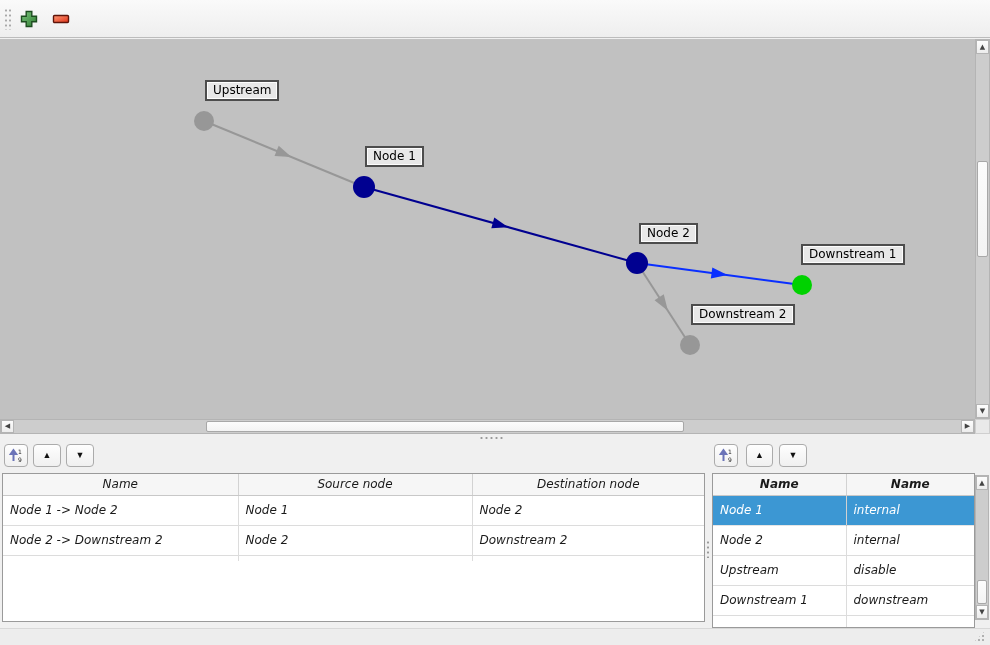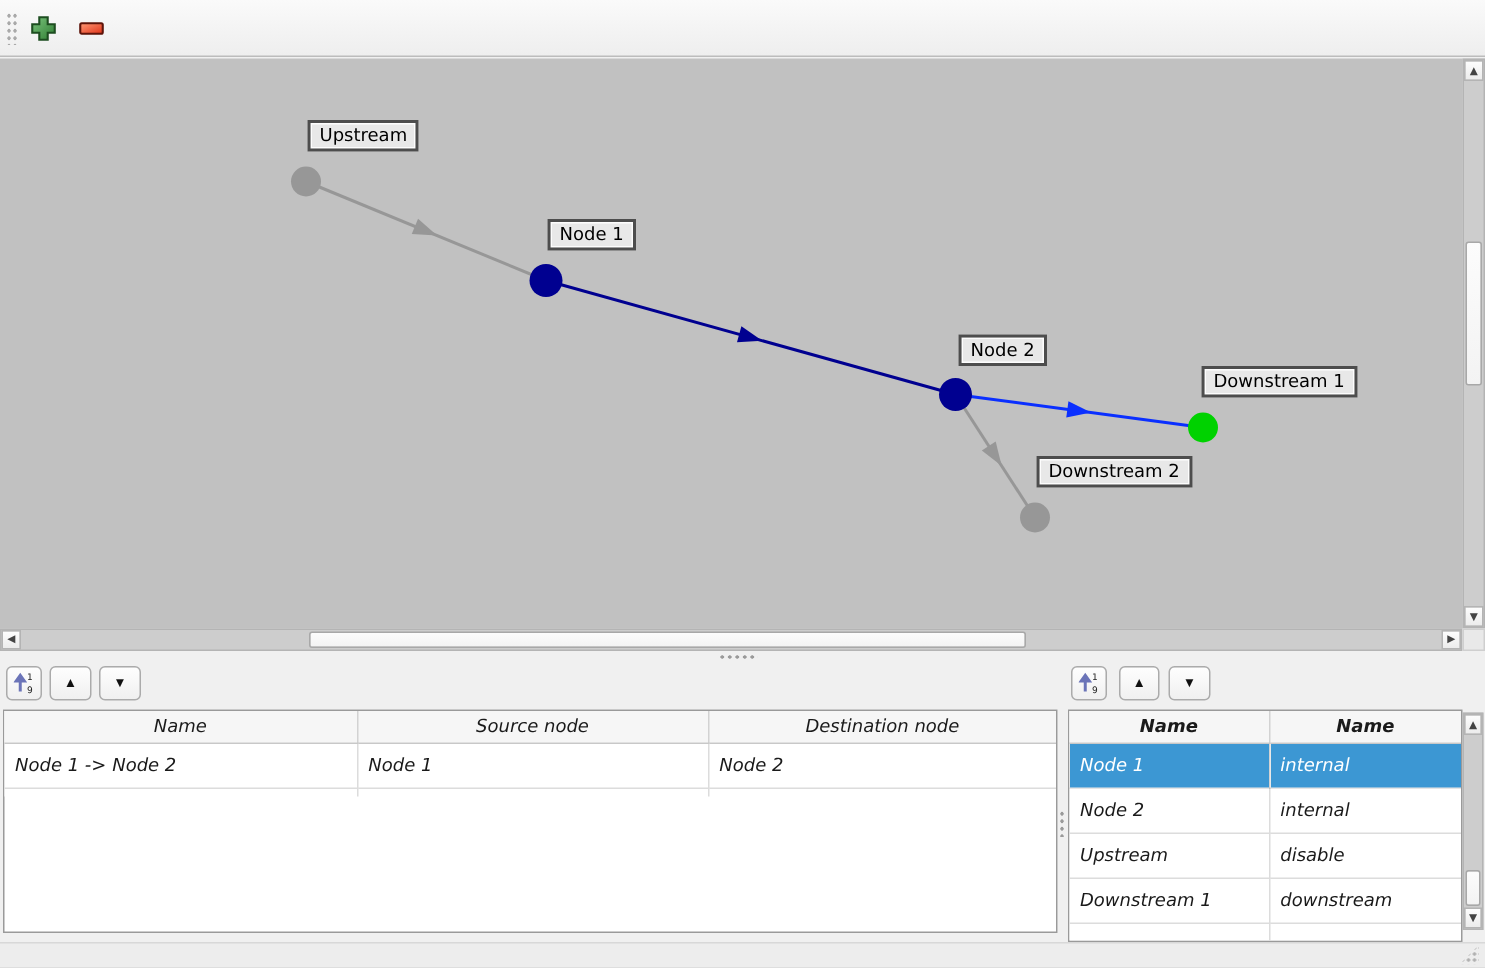--- a/index.html
+++ b/index.html
@@ -194,20 +194,25 @@
           <th>Source node</th>
           <th>Destination node</th>
         </tr>
       </thead>
     <tbody>
         <tr>
           <td>Node 1 -&gt; Node 2</td>
           <td>Node 1</td>
           <td>Node 2</td>
         </tr>
+        <tr>
+          <td>Node 2 -&gt; Downstream 2</td>
+          <td>Node 2</td>
+          <td>Downstream 2</td>
+        </tr>
         <tr class="partial">
           <td style="height: 6px;"></td>
           <td style="height: 6px;"></td>
           <td style="height: 6px;"></td>
         </tr>
       </tbody>
   </table>
 </div>
 
 <div class="tbl-wrap nodes-table">

